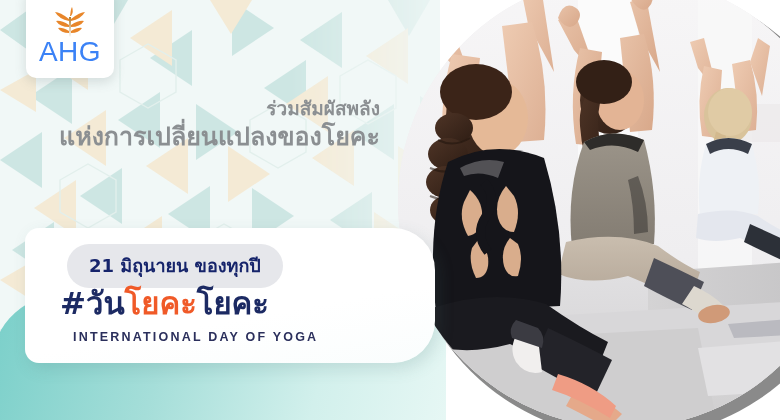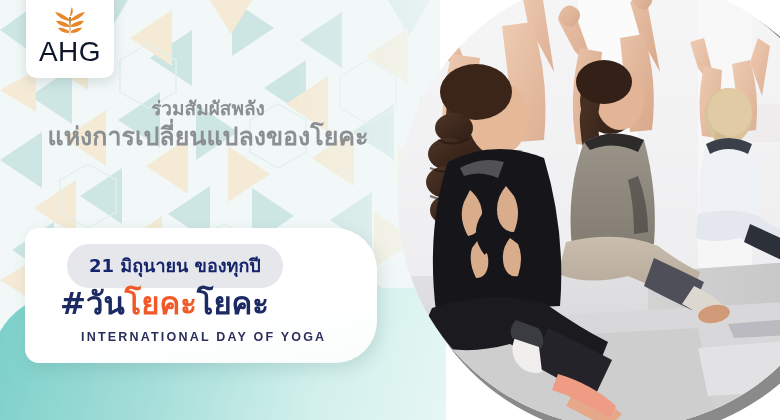--- a/index.html
+++ b/index.html
@@ -56,21 +56,21 @@
     border-radius:50%;
     overflow:hidden;
     background:#efeef0;
   }
   .photo-inner { position:absolute; inset:0; }
 
   
   .info-card {
     position:absolute;
     left:25px; top:228px;
-    width:352px; height:135px;
+    width:410px; height:135px;
     background:linear-gradient(170deg,#ffffff 0%,#ffffff 62%,#fafdfd 100%);
     border-radius:14px 42px 42px 14px;
     box-shadow:4px 6px 16px rgba(70,110,110,.17);
   }
 
   
   .logo-box {
     position:absolute;
     left:26px; top:-14px;
     width:88px; height:92px;
@@ -78,29 +78,29 @@
     border-radius:10px;
     box-shadow:0 4px 12px rgba(90,110,110,.20);
     display:flex; flex-direction:column;
     align-items:center; justify-content:flex-end;
     padding-bottom:12px;
   }
   .logo-sprig { width:46px; height:30px; display:block; }
   .logo-word {
     font-family:"Liberation Sans",sans-serif;
     font-size:28px; letter-spacing:.5px;
-    color:#0f172a; line-height:1; margin-top:1px;
+    color:#3b82f6; line-height:1; margin-top:1px;
   }
 
   
   .headline {
     position:absolute;
     left:36px; top:96px;
     width:344px;
-    text-align:center;
+    text-align:right;
   }
   .hl-line {
     font-family:"DejaVu Sans","Liberation Sans",sans-serif;
     font-weight:bold;
     color:#8b8f92;
     line-height:1.30;
     white-space:nowrap;
   }
   .hl-1 { font-size:19px; }
   .hl-2 { font-size:25px; }
@@ -121,21 +121,21 @@
     position:absolute;
     left:35px; top:58px;
     font-size:31px; font-weight:bold;
     line-height:1.1;
     white-space:nowrap;
   }
   .ht-navy { color:#1c2a63; }
   .ht-orange { color:#f05a28; }
   .subline {
     position:absolute;
-    left:56px; top:102px;
+    left:48px; top:102px;
     font-family:"Liberation Sans",sans-serif;
     font-size:12.5px; font-weight:bold;
     letter-spacing:2.2px;
     color:#2b2f5c;
     white-space:nowrap;
   }
 </style>
 </head>
 <body>
 

